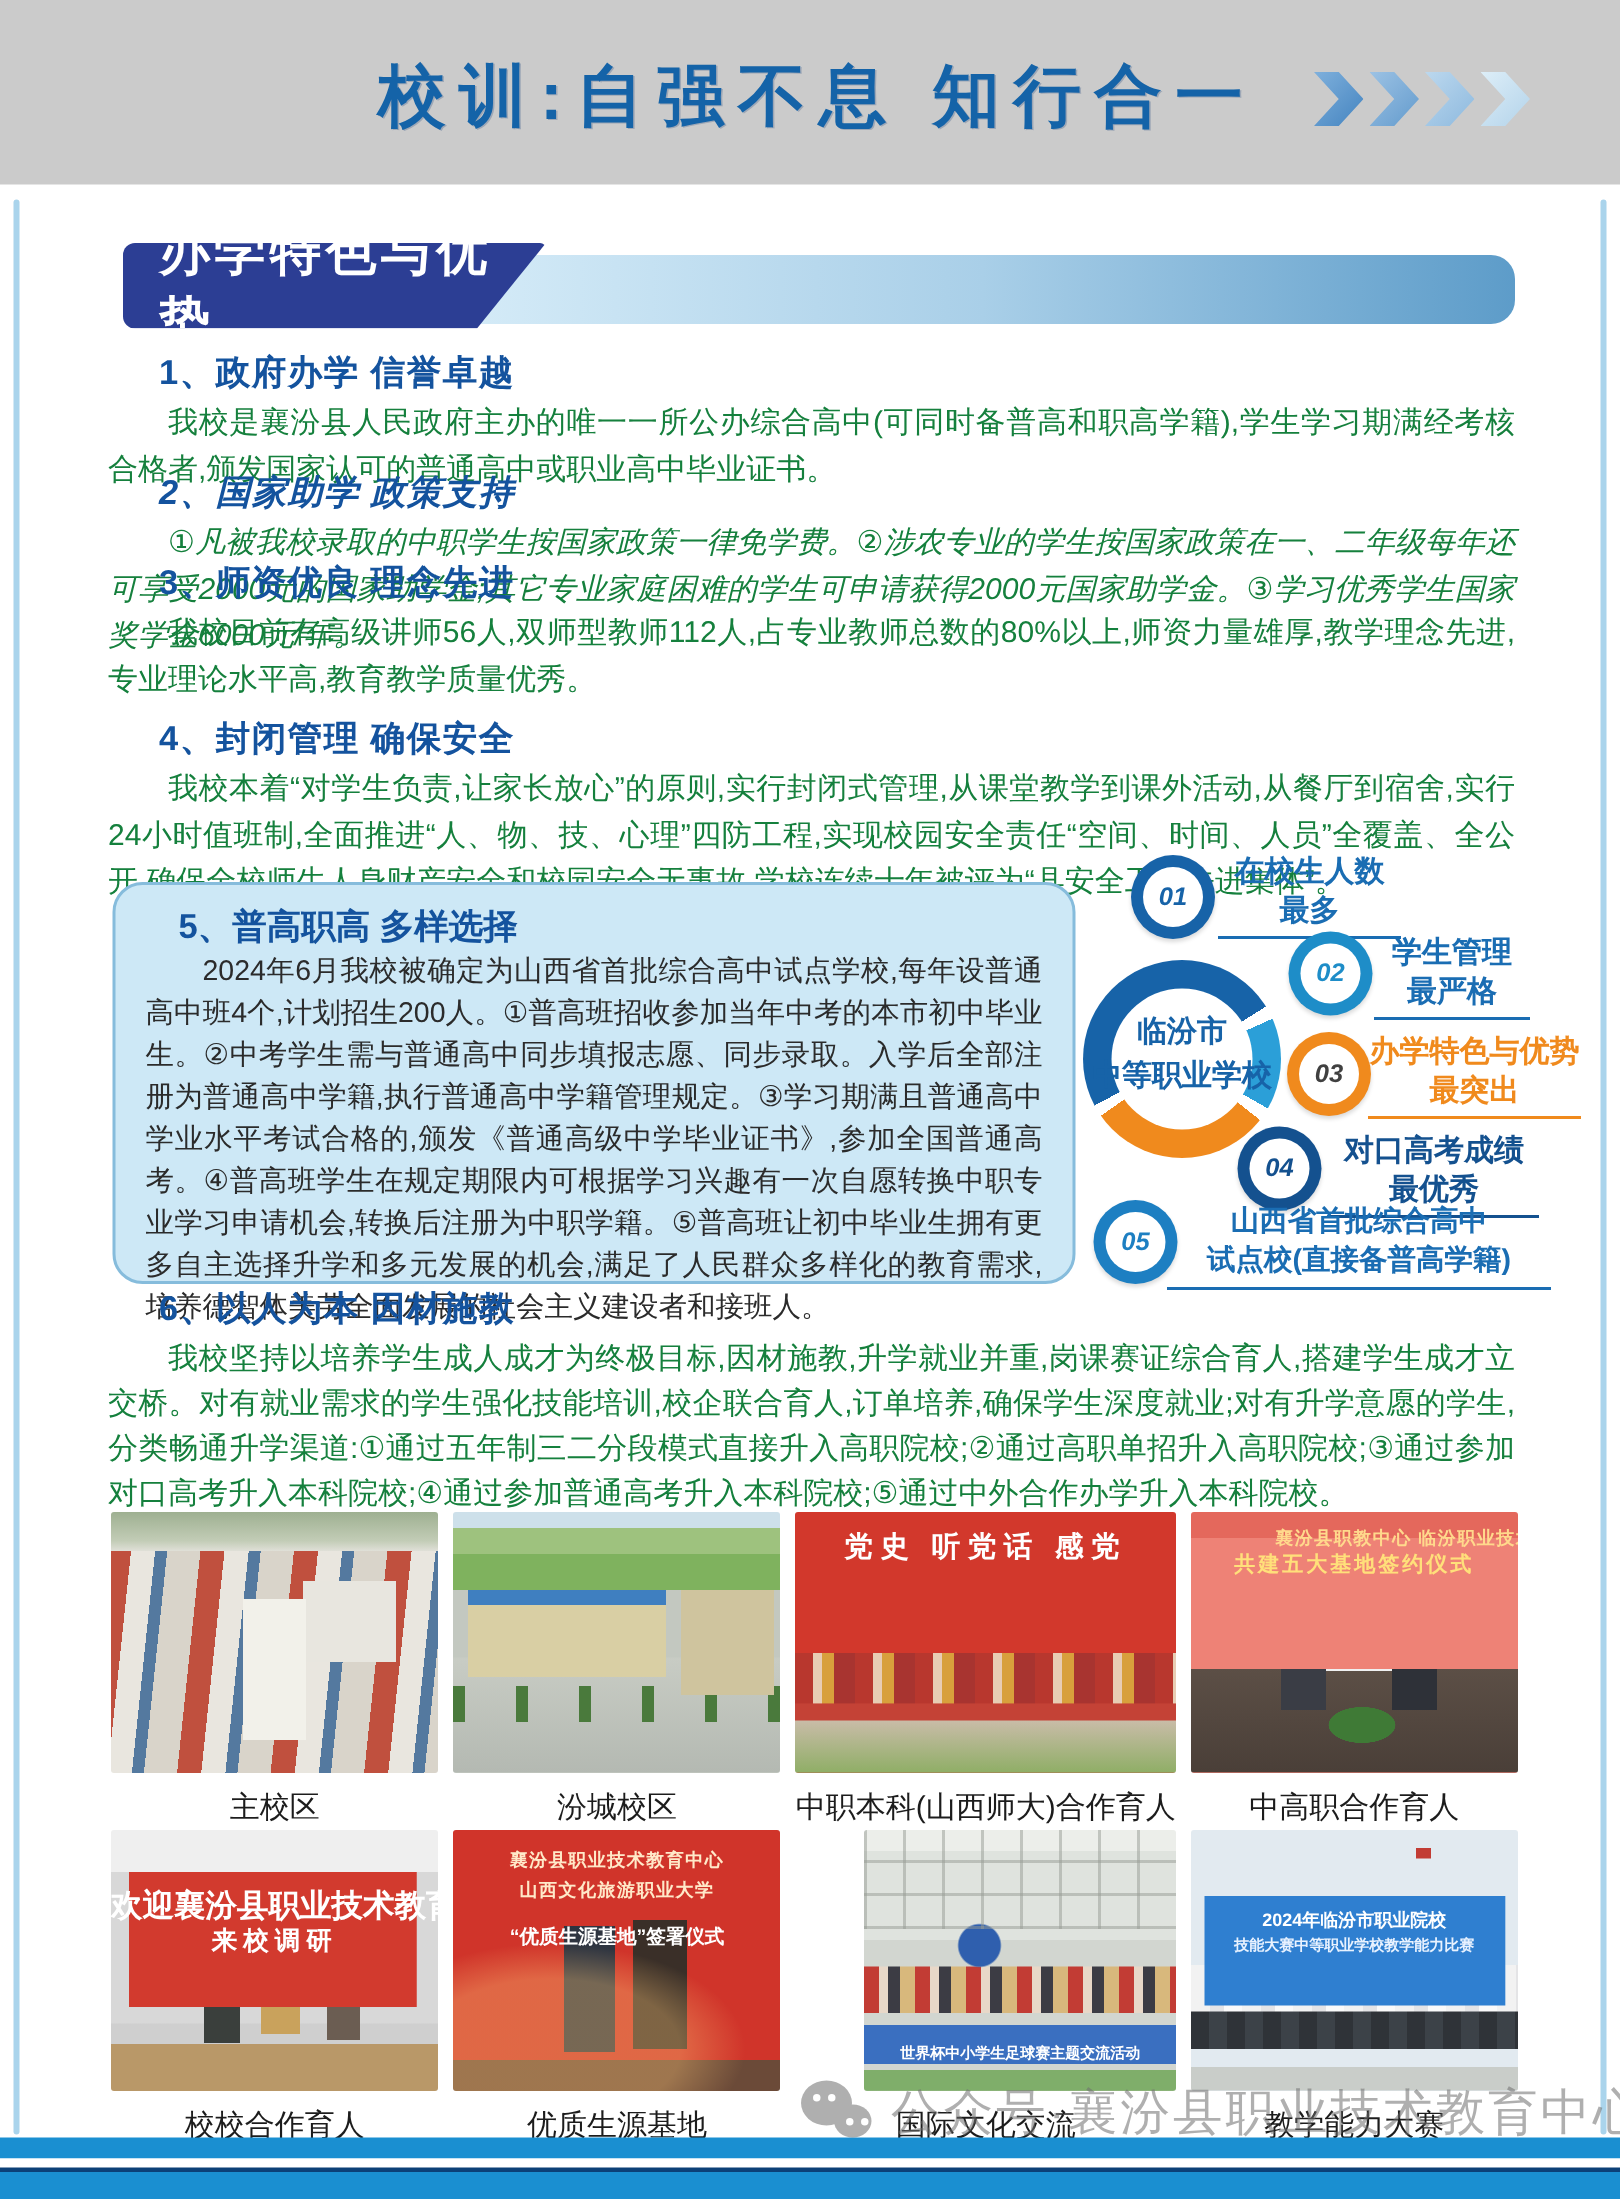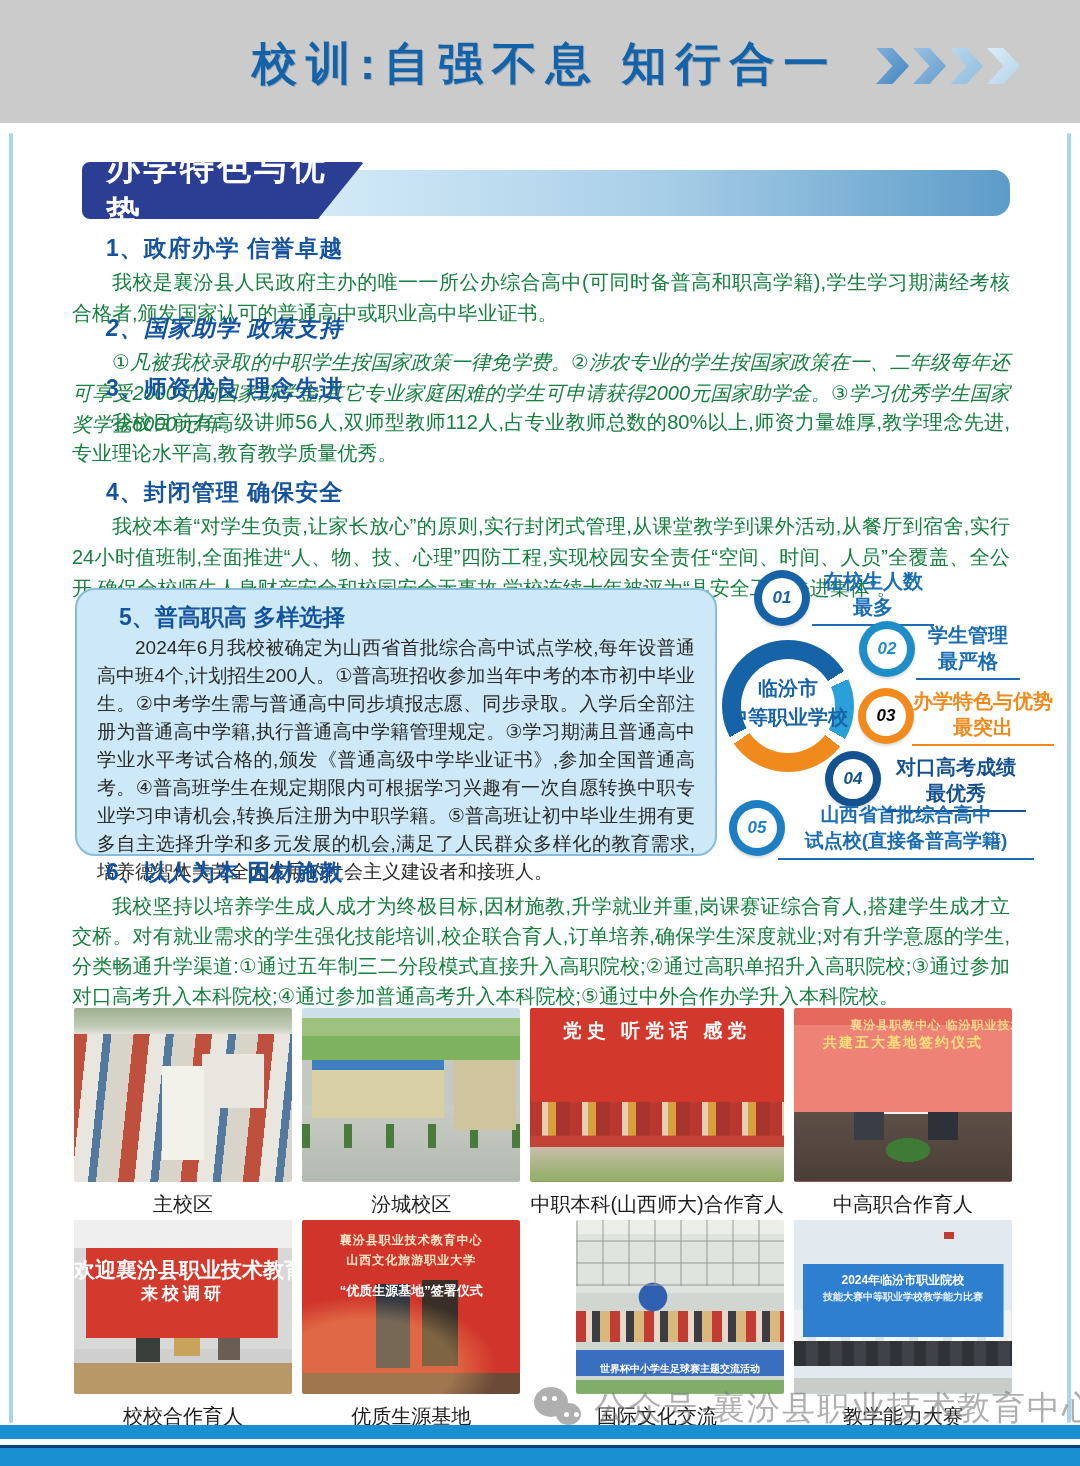--- a/index.html
+++ b/index.html
@@ -53,21 +53,21 @@
           #1763a8 242deg 360deg);}
   .ring::after{content:"";position:absolute;inset:19px;background:#ffffff;border-radius:50%;}
   .ring-label{position:absolute;left:-12px;top:122px;width:200px;text-align:center;z-index:2;
               font-weight:bold;color:#1763a8;font-size:20px;line-height:29px;}
   .badge{position:absolute;width:56px;height:56px;border-radius:50%;display:flex;align-items:center;justify-content:center;
          box-shadow:0 2px 3px rgba(0,0,0,.15);}
   .badge .in{width:40px;height:40px;background:#ffffff;border-radius:50%;display:flex;align-items:center;justify-content:center;
              font-style:italic;font-weight:bold;font-size:17px;}
   .badge.b1{left:54px;top:18px;background:#1763a8;}  .badge.b1 .in{color:#1763a8;}
   .badge.b2{left:159px;top:69px;background:#1e8dc8;} .badge.b2 .in{color:#1e8dc8;}
-  .badge.b3{left:158px;top:136px;background:#f08a1d;}.badge.b3 .in{color:#000000;}
+  .badge.b3{left:158px;top:136px;background:#f08a1d;}.badge.b3 .in{color:#404040;}
   .badge.b4{left:125px;top:199px;background:#14518f;}.badge.b4 .in{color:#14518f;}
   .badge.b5{left:29px;top:248px;background:#1d7fc2;} .badge.b5 .in{color:#1d7fc2;}
   .dlabel{position:absolute;text-align:center;font-weight:bold;line-height:26px;font-size:20px;
           padding-bottom:4px;border-bottom:2px solid;}
   .dlabel.d1{left:112px;top:16px;width:122px;color:#1a6db3;border-color:#1a6db3;}
   .dlabel.d2{left:216px;top:70px;width:104px;color:#1a6db3;border-color:#1a6db3;}
   .dlabel.d3{left:212px;top:136px;width:142px;color:#f08a1d;border-color:#f08a1d;}
   .dlabel.d4{left:186px;top:202px;width:140px;color:#14518f;border-color:#14518f;}
   .dlabel.d5{left:78px;top:250px;width:256px;color:#1a6db3;border-color:#1a6db3;font-size:19px;}
 

